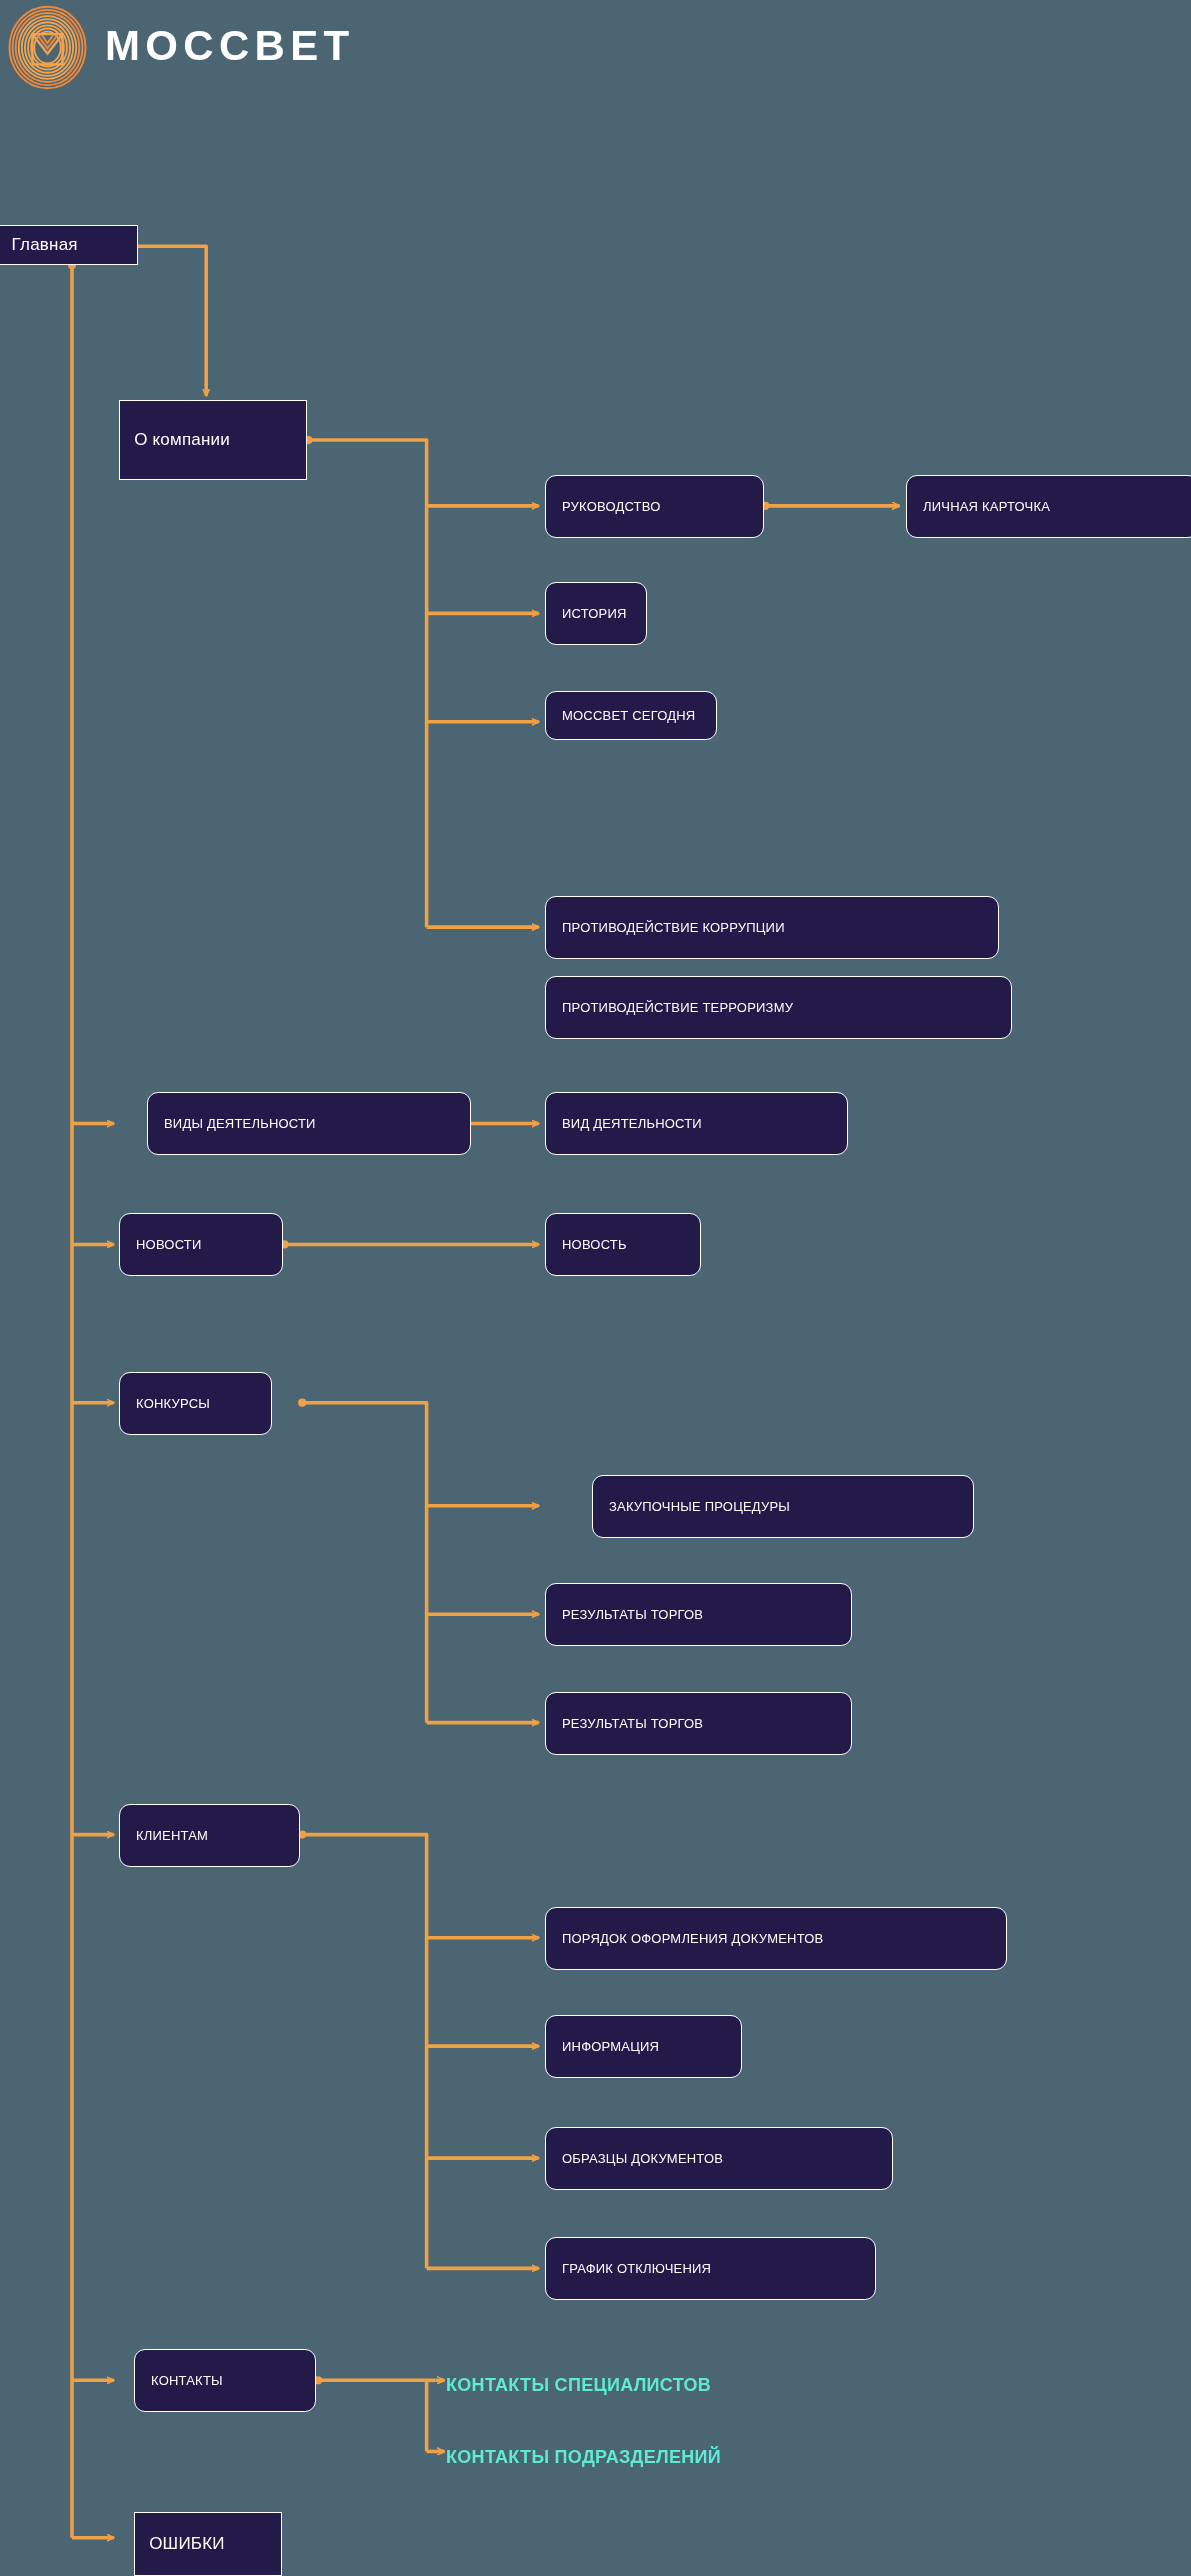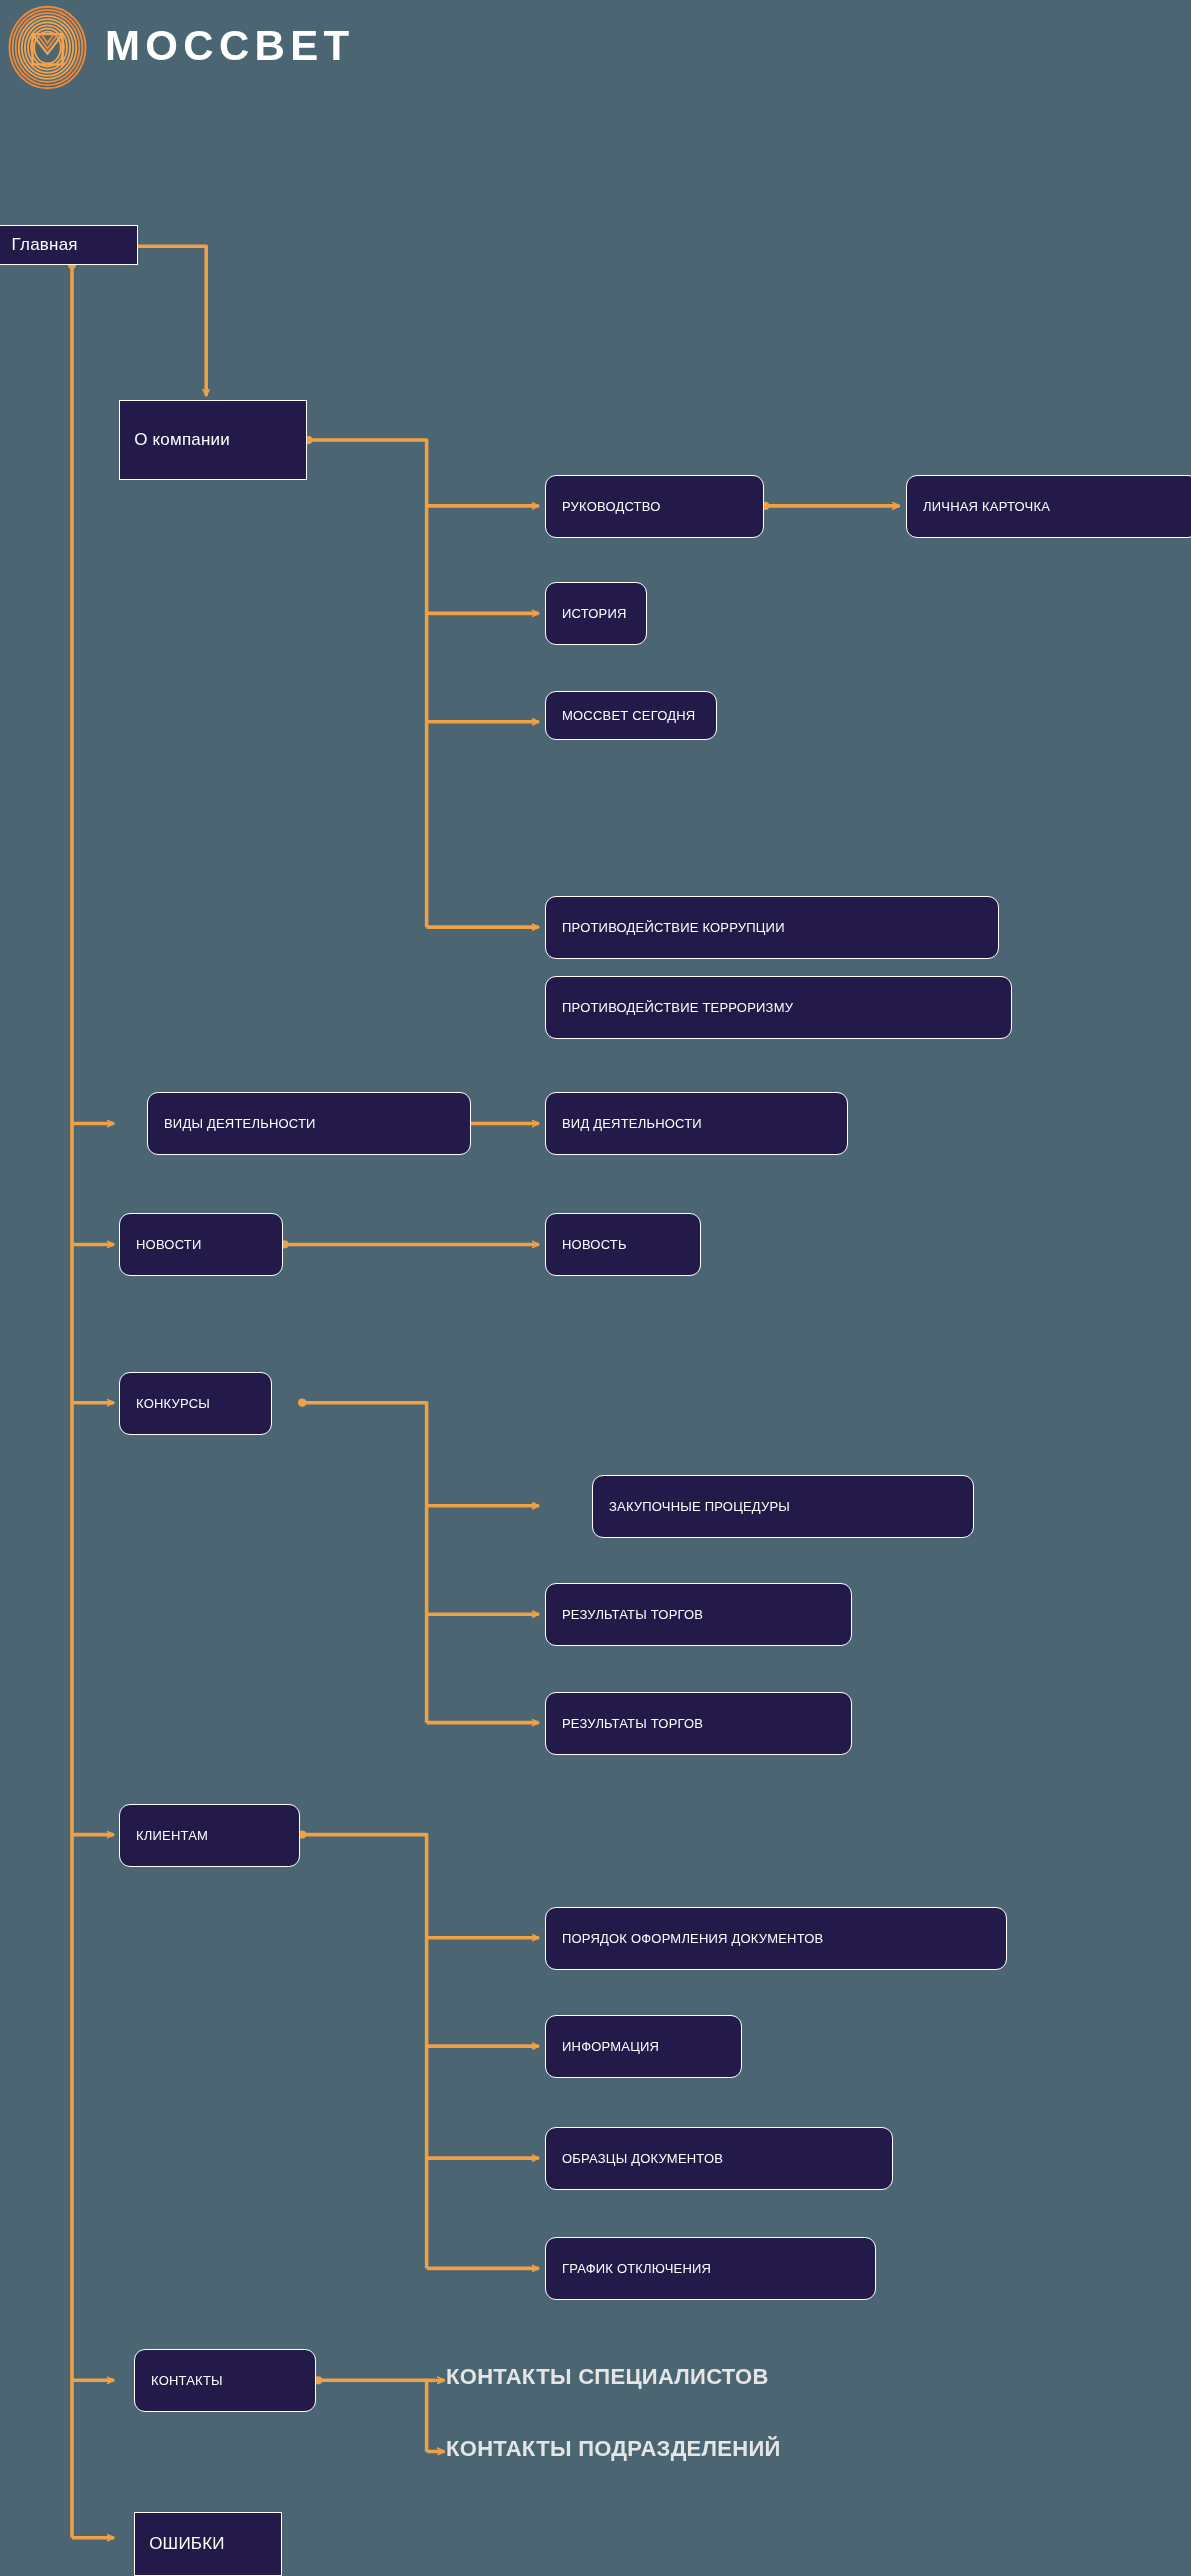--- a/index.html
+++ b/index.html
@@ -40,26 +40,26 @@
   }
   .node span{display:block;}
   
   .node.root{font-size:17px;padding-left:14.2px;letter-spacing:0.2px;}
   
   .node.caps{font-size:13px;padding-left:16px;letter-spacing:0.2px;border-radius:11px;}
 
   
   .leaf-text{
     position:absolute;
-    color:#e5e5e5;
-    font-size:22px;
+    color:#5eead4;
+    font-size:18px;
     font-weight:700;
     letter-spacing:0.3px;
     white-space:nowrap;
-    display:flex;align-items:flex-start;
+    display:flex;align-items:flex-end;
   }
 </style>
 </head>
 <body>
 
 <div id="stage">
 
   <div class="brand">
     <div class="brand-mark">
       <svg viewBox="0 0 96 96" width="85" height="85" aria-hidden="true">

